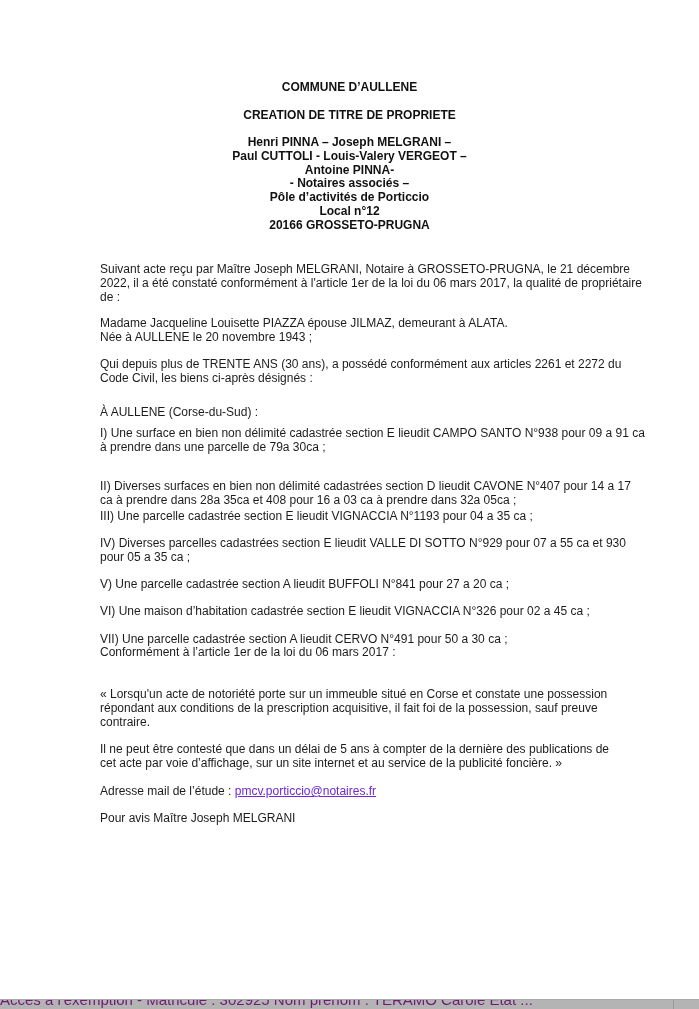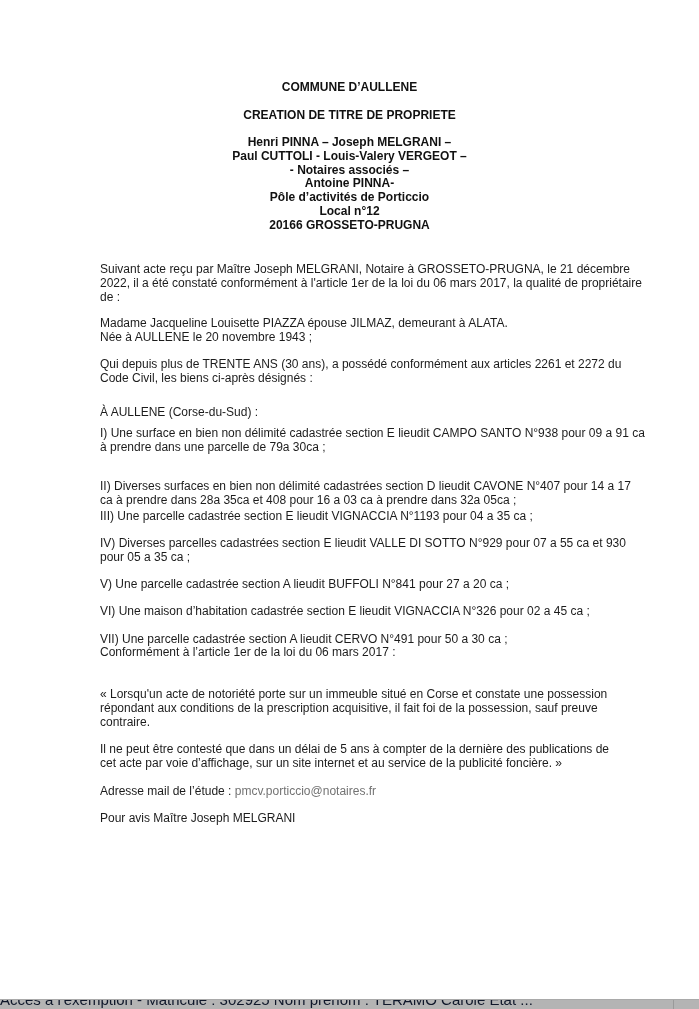--- a/index.html
+++ b/index.html
@@ -41,41 +41,42 @@
       position: absolute;
       left: 100px;
       width: 520px;
       font-size: 12px;
       line-height: 14px;
       color: #1c1c1c;
     }
     .body-text .line { display: block; white-space: nowrap; }
 
     .link {
-      color: #737373;
+      color: #6d28d9;
+      text-decoration: underline;
       cursor: pointer;
     }
 
     .bottom-bar {
       position: absolute;
       left: 0;
       top: 999px;
       width: 699px;
       height: 10px;
       background: #b4b4b4;
       overflow: hidden;
       border-top: 1px solid #a9a9a9;
     }
     .bottom-bar .bar-text {
       position: absolute;
       left: 0;
       top: -9px;
       font-size: 15px;
       line-height: 18px;
-      color: #0f172a;
+      color: #701a75;
       white-space: nowrap;
     }
     .bottom-bar .bar-divider {
       position: absolute;
       left: 673px;
       top: 0;
       width: 1px;
       height: 10px;
       background: #9a9a9a;
     }
@@ -87,22 +88,22 @@
 
   <div class="header h-title">
     <span class="line">COMMUNE D’AULLENE</span>
   </div>
   <div class="header h-subtitle">
     <span class="line">CREATION DE TITRE DE PROPRIETE</span>
   </div>
   <div class="header h-notaries">
     <span class="line">Henri PINNA – Joseph MELGRANI –</span>
     <span class="line">Paul CUTTOLI - Louis-Valery VERGEOT –</span>
+    <span class="line">Antoine PINNA-</span>
     <span class="line">- Notaires associés –</span>
-    <span class="line">Antoine PINNA-</span>
     <span class="line">Pôle d’activités de Porticcio</span>
     <span class="line">Local n°12</span>
     <span class="line">20166 GROSSETO-PRUGNA</span>
   </div>
 
   <div class="body-text" style="top:262px;">
     <span class="line">Suivant acte reçu par Maître Joseph MELGRANI, Notaire à GROSSETO-PRUGNA, le 21 décembre</span>
     <span class="line">2022, il a été constaté conformément à l'article 1er de la loi du 06 mars 2017, la qualité de propriétaire</span>
     <span class="line">de :</span>
   </div>

